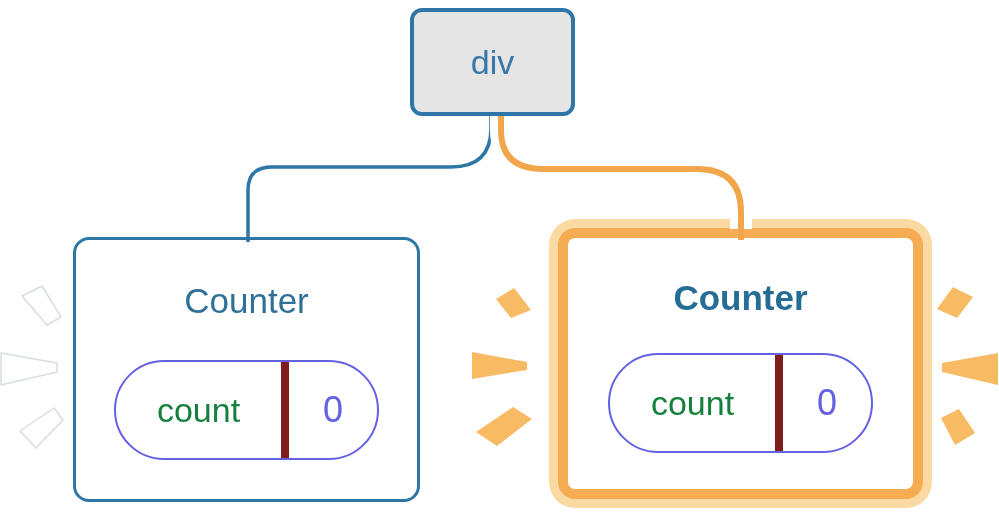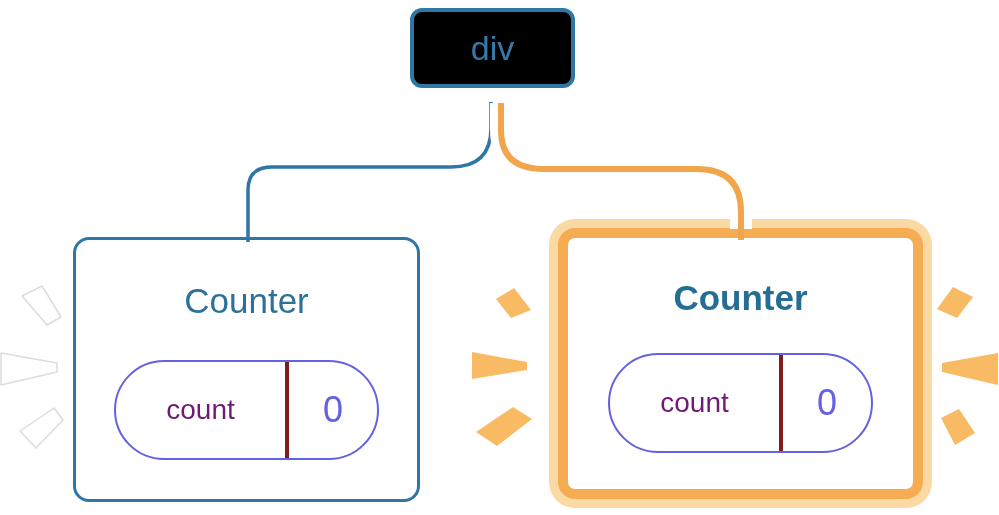--- a/index.html
+++ b/index.html
@@ -8,23 +8,23 @@
     width: 999px;
     height: 515px;
     background: #ffffff;
     overflow: hidden;
     font-family: "Liberation Sans", sans-serif;
   }
   
   .root-node {
     position: absolute;
     left: 410px; top: 8px;
-    width: 165px; height: 80px;
+    width: 165px; height: 108px;
     box-sizing: border-box;
-    background: #000000;
+    background: #e5e5e5;
     border: 4px solid #2E76A6;
     border-radius: 12px;
     display: flex; align-items: center; justify-content: center;
     z-index: 3;
   }
   .root-node .node-label {
     font-size: 34px; font-weight: 500; color: #3679A8;
   }
   
   .overlay {
@@ -78,23 +78,23 @@
     width: 265px; height: 100px;
     border: 2px solid #6461E3;
     border-radius: 50px;
     background: #ffffff;
     display: flex;
     overflow: hidden;
   }
   .pill-key {
     box-sizing: border-box;
     width: 173px; height: 100%;
-    border-right: 4px solid #7f1d1d;
+    border-right: 8px solid #7f1d1d;
     display: flex; align-items: center; justify-content: center;
-    font-size: 28px; color: #701a75;
+    font-size: 34px; color: #15803d;
   }
   .pill-value {
     flex: 1; height: 100%;
     display: flex; align-items: center; justify-content: center;
     font-size: 36px; color: #6461E3;
   }
 </style>
 </head>
 <body>
 

